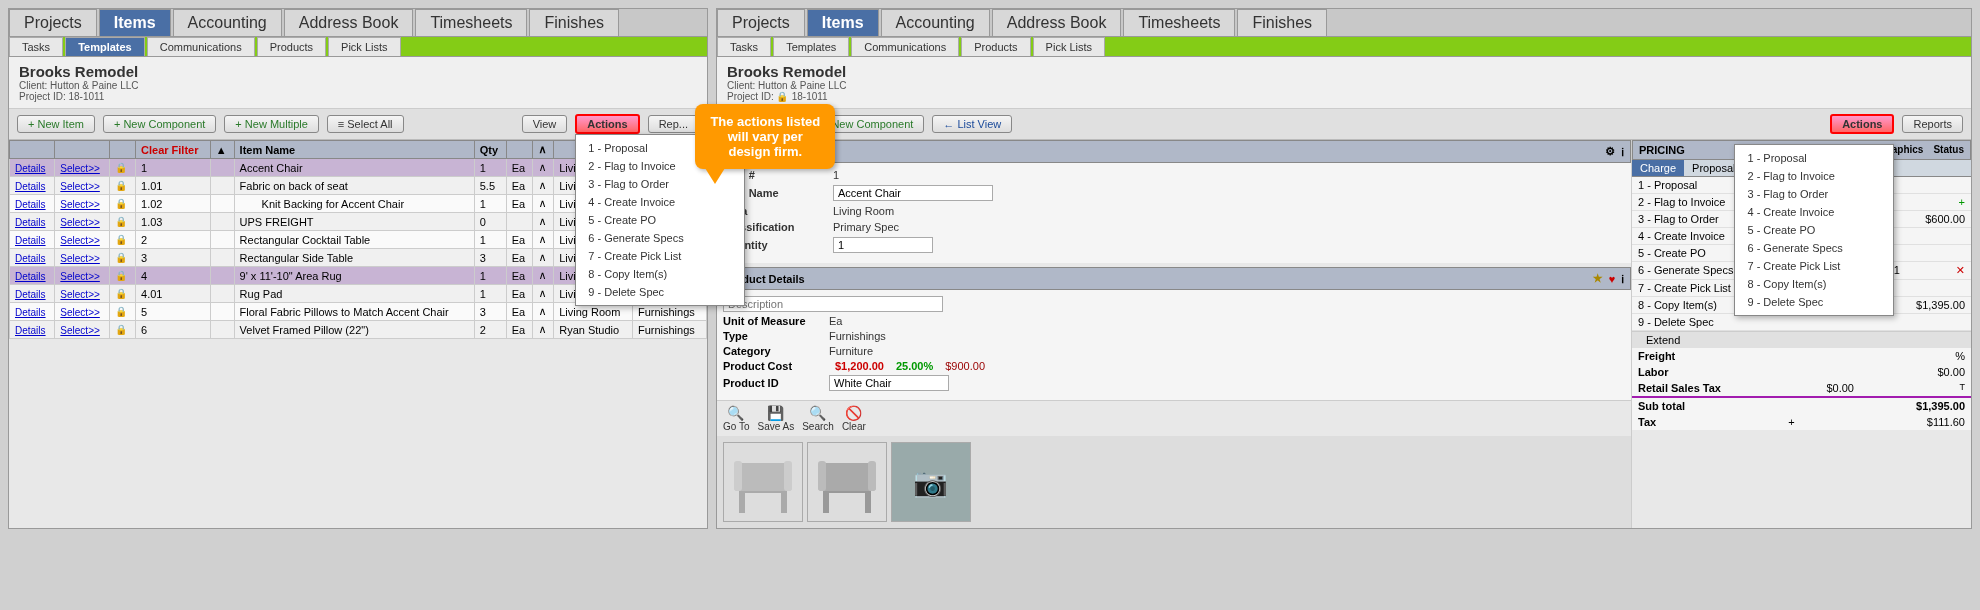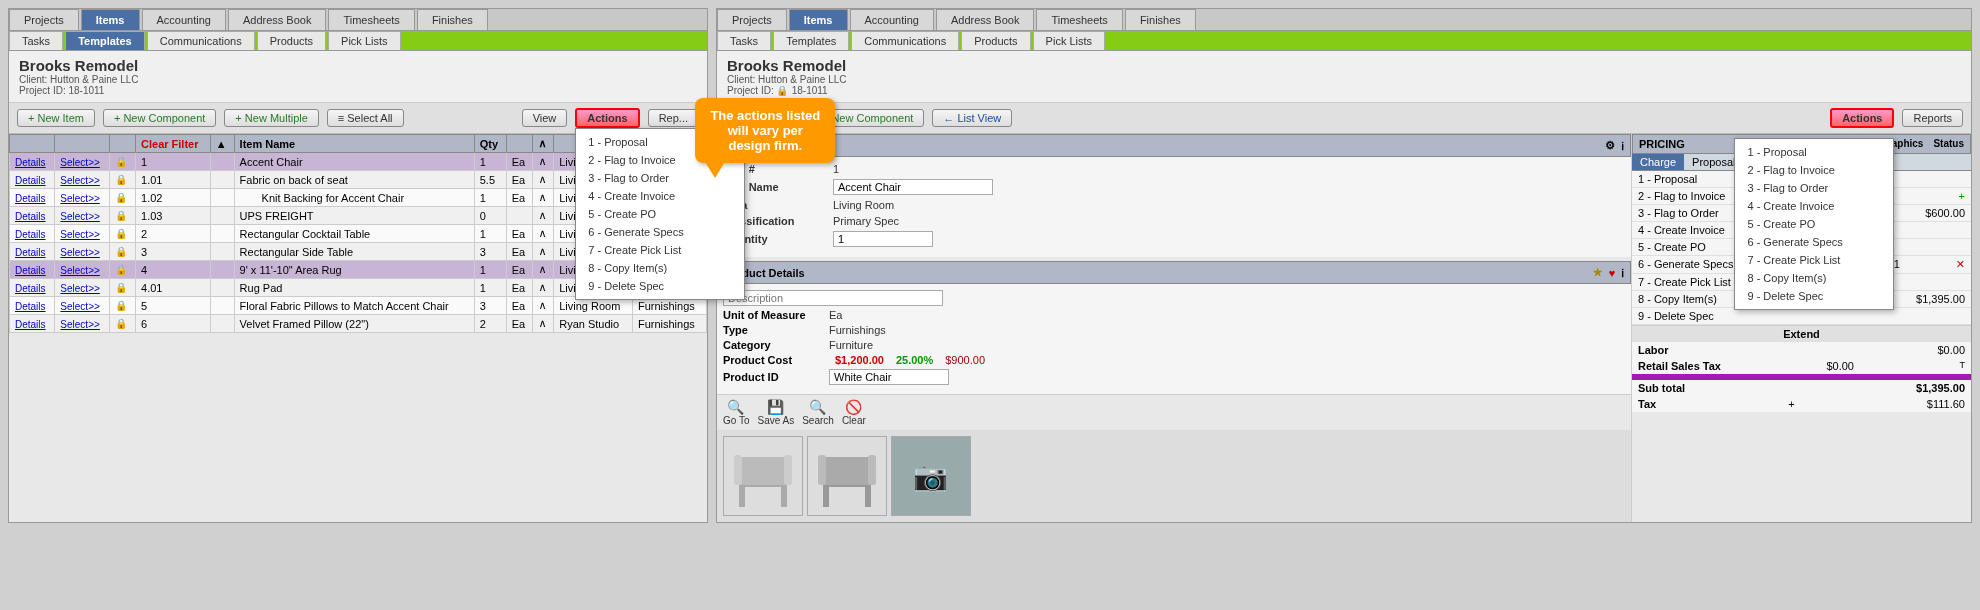--- a/index.html
+++ b/index.html
@@ -2,21 +2,21 @@
 <html><head>
   <meta charset="utf-8">
   <style>
     * { box-sizing: border-box; margin: 0; padding: 0; }
     body { font-family: Arial, sans-serif; font-size: 11px; background: #d0d0d0; display: flex; gap: 8px; padding: 8px; width: 1980px; }
 
     .panel { background: #e8e8e8; border: 1px solid #999; flex: 1; }
 
     
     .nav-tabs { display: flex; background: #c8c8c8; border-bottom: 1px solid #999; }
-    .nav-tab { padding: 4px 14px; cursor: pointer; border: 1px solid #999; border-bottom: none; margin-right: 2px; font-size: 11px; background: #d8d8d8; color: #333; }
+    .nav-tab { padding: 4px 14px; cursor: pointer; border: 1px solid #999; border-bottom: none; margin-right: 2px; font-size: 16px; background: #d8d8d8; color: #333; }
     .nav-tab.active { background: #4a6fa5; color: white; font-weight: bold; }
     .nav-tabs-sub { display: flex; background: #84cc16; border-bottom: 1px solid #999; }
     .nav-tab-sub { padding: 3px 12px; cursor: pointer; border: 1px solid #aaa; border-bottom: none; margin-right: 2px; font-size: 11px; background: #e8e8e8; color: #333; }
     .nav-tab-sub.active { background: #4a6fa5; color: white; font-weight: bold; }
 
     
     .project-header { padding: 6px 10px; border-bottom: 1px solid #ccc; background: #f0f0f0; }
     .project-title { font-size: 15px; font-weight: bold; color: #333; }
     .project-sub { font-size: 10px; color: #555; }
 
@@ -506,33 +506,37 @@
         </div>
         <div style="display:flex; justify-content:space-between; padding:2px 6px; border-bottom:1px solid #e0e0e0;">
           <span>8 - Copy Item(s)</span>
           <span>$1,395.00</span>
         </div>
         <div style="display:flex; justify-content:space-between; padding:2px 6px; border-bottom:1px solid #e0e0e0;">
           <span>9 - Delete Spec</span>
         </div>
       </div>
 
-      <div style="padding:2px 14px; font-size:11px; font-weight:bold; background:#e0e0e0; border-top:1px solid #ccc;text-align:center;">Extend</div>
+      <div style="padding:2px 14px; font-size:11px; font-weight:normal; background:#e0e0e0; border-top:1px solid #ccc;">Extend</div>
 
       <div style="background:#f5f5f5; font-size:11px;">
+        <div class="sub-total-row">
+          <span class="sub-total-label">Freight</span>
+          <span style="cursor:pointer;">%</span>
+        </div>
         <div class="sub-total-row">
           <span class="sub-total-label">Labor</span>
           <span>$0.00</span>
         </div>
         <div class="sub-total-row">
           <span class="sub-total-label">Retail Sales Tax</span>
           <span>$0.00</span>
           <span style="font-size:9px;">T</span>
         </div>
-        <div class="sub-total-row" style="border-top:6px solid #a21caf; font-weight:bold;text-align:right;">
+        <div class="sub-total-row" style="border-top:2px solid #a21caf; font-weight:bold;text-align:right;">
           <span class="sub-total-label">Sub total</span>
           <span>$1,395.00</span>
         </div>
         <div class="sub-total-row">
           <span class="sub-total-label">Tax</span>
           <span style="cursor:pointer;">+</span>
           <span>$111.60</span>
         </div>
       </div>
     </div>

